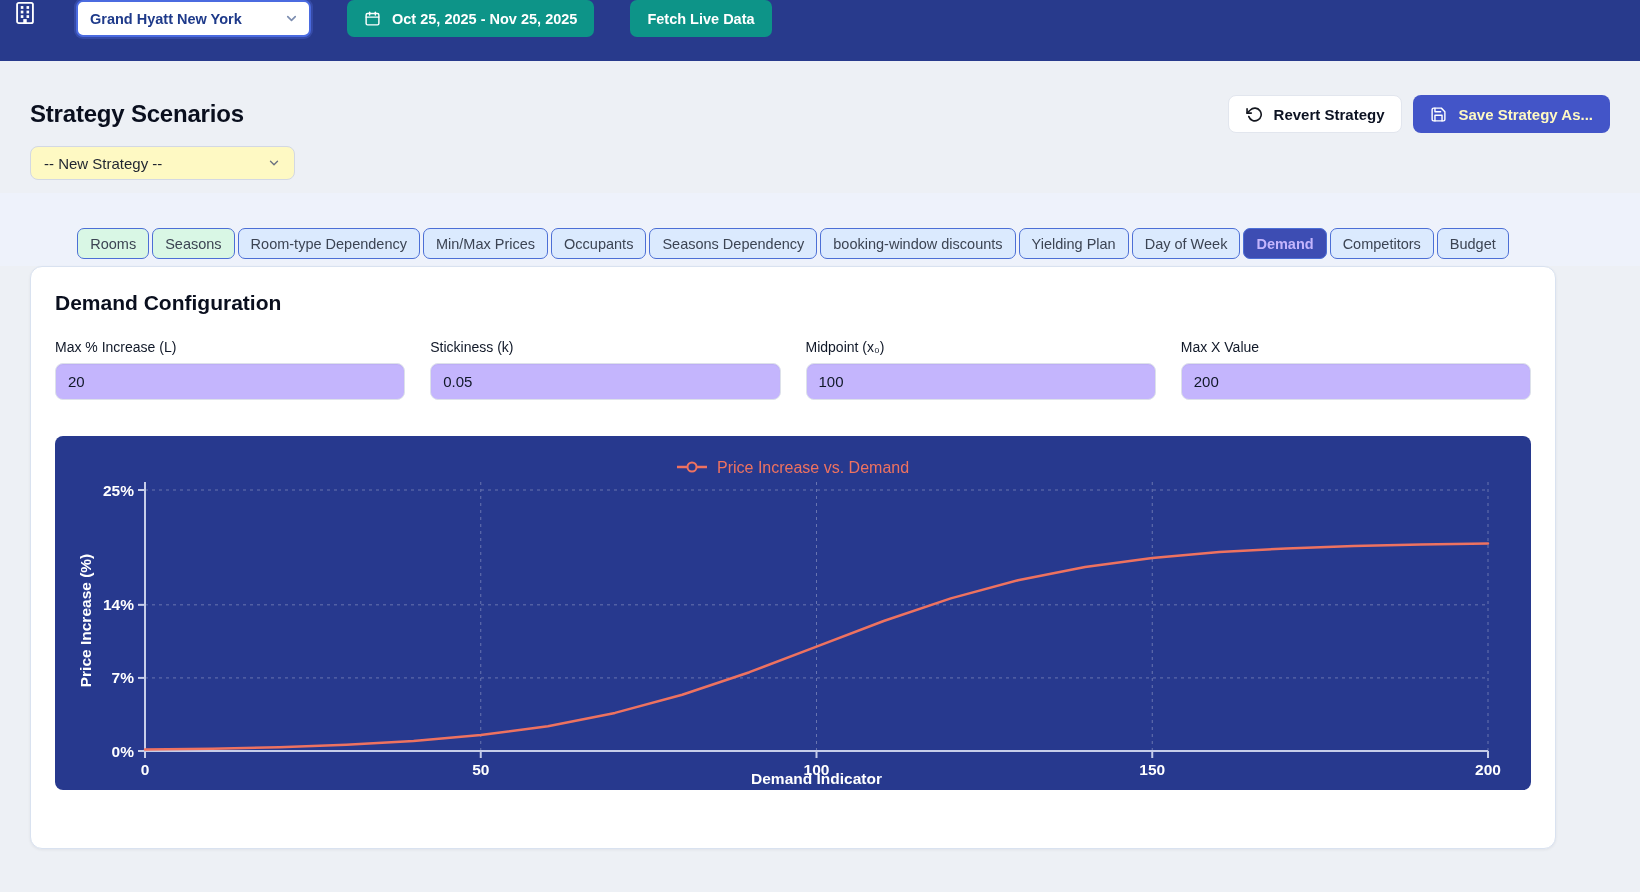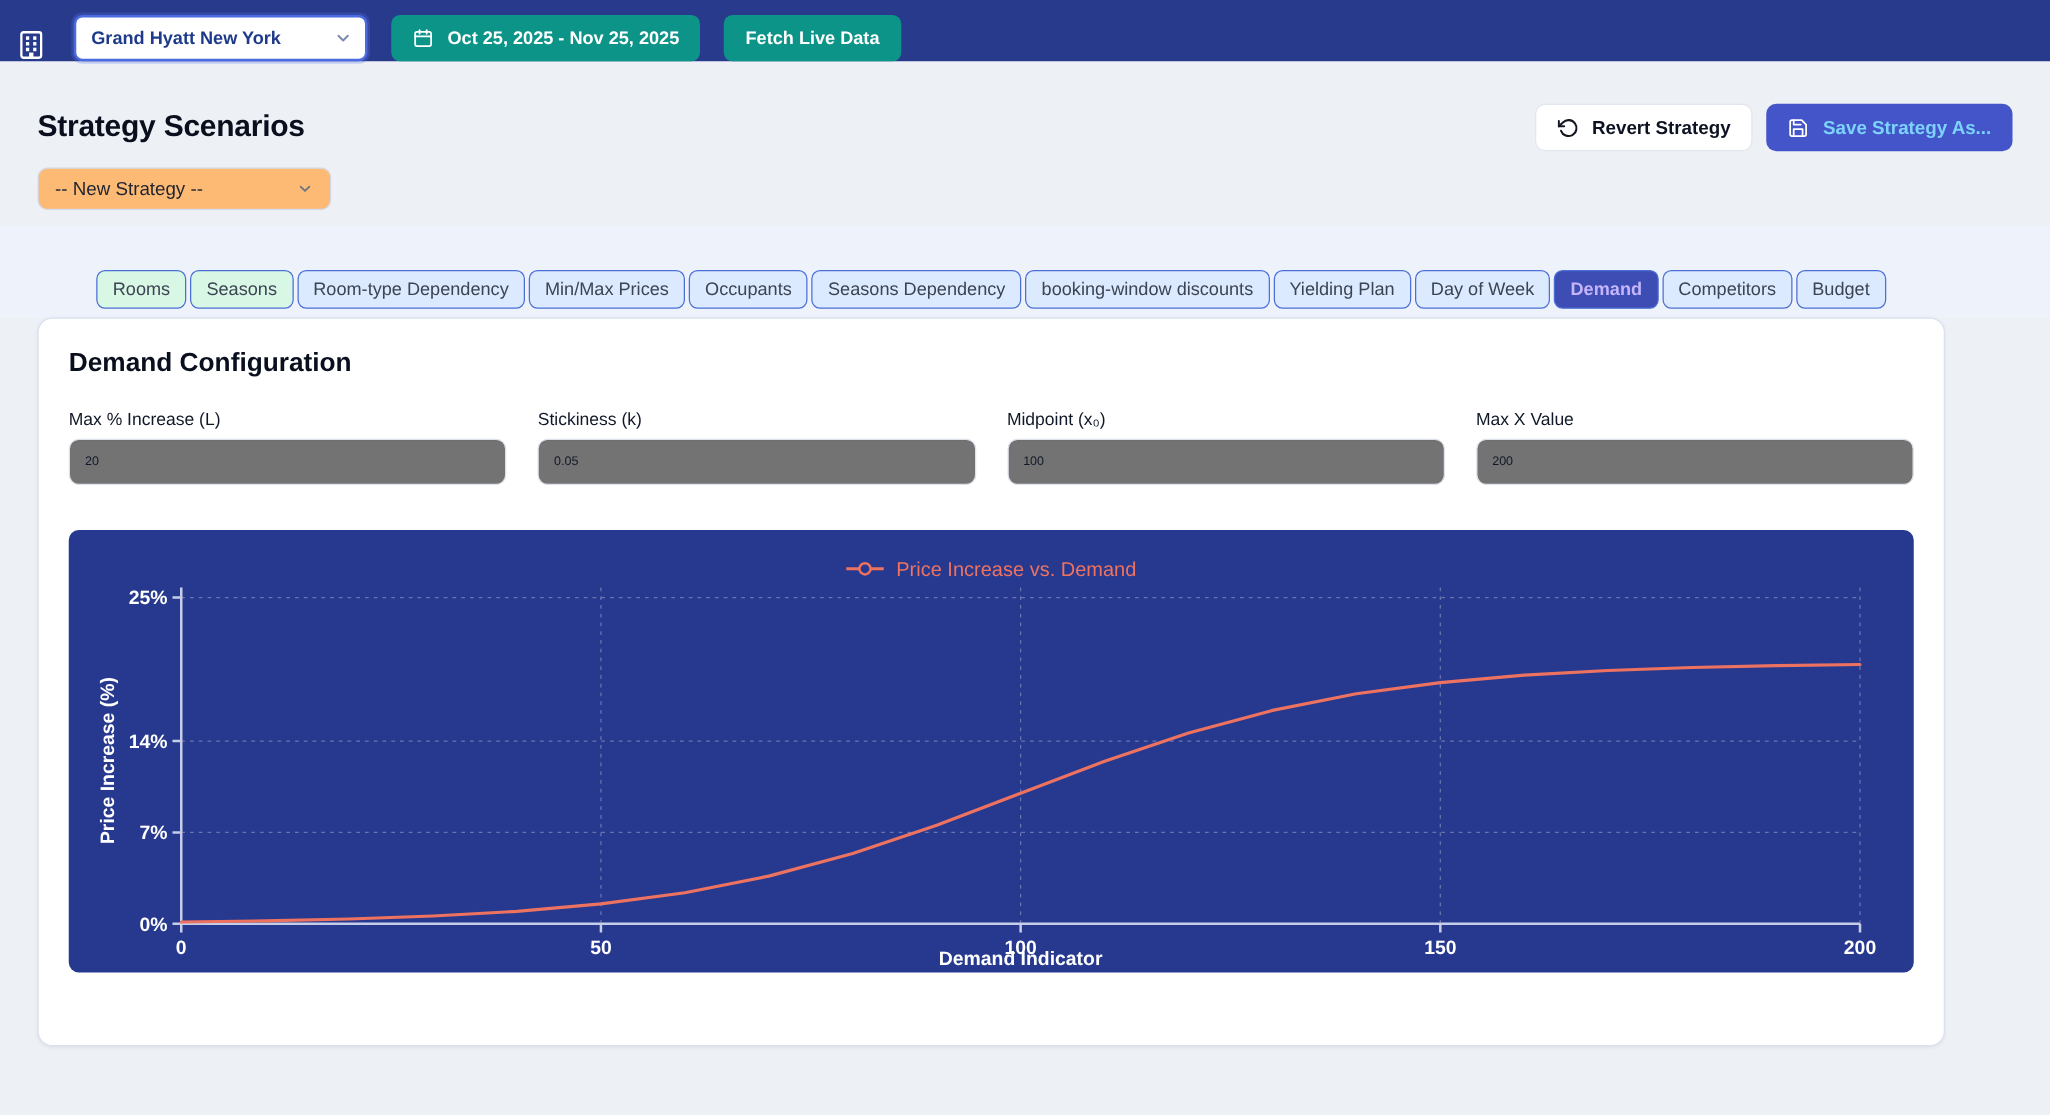--- a/index.html
+++ b/index.html
@@ -7,23 +7,23 @@
   body {
     background: #edf0f5;
     font-family: "Liberation Sans", "DejaVu Sans", sans-serif;
     color: #0b1020;
     overflow: hidden;
   }
   svg { display: block; }
 
   
   .navbar {
-    height: 49px; background: #283a8c;
-    display: flex; align-items: flex-end;
-    padding: 0 12px; gap: 19px;
+    height: 61px; background: #283a8c;
+    display: flex; align-items: flex-start;
+    padding: 0 12px; gap: 36px;
   }
   .navbar .brand-icon { flex: 0 0 auto; margin-right: 2px; }
   .hotel-select {
     width: 235px; height: 37px; background: #fff;
     border: 2px solid #4b6be0; border-radius: 7px;
     box-shadow: 0 0 0 2px rgba(90,120,235,.28);
     display: flex; align-items: center; justify-content: space-between;
     padding: 0 10px 0 12px; cursor: pointer;
   }
   .hotel-select .val { color: #1e3a8a; font-weight: 700; font-size: 14.5px; }
@@ -39,26 +39,26 @@
   .header-row { margin-top: 34px; display: flex; align-items: center; justify-content: space-between; }
   .page-title { font-size: 24px; font-weight: 700; letter-spacing: -0.2px; color: #0a0f1e; }
   .header-actions { display: flex; gap: 11px; justify-content: flex-end; }
   .btn-revert {
     background: #fff; border: 1px solid #e2e6ee; border-radius: 8px;
     height: 38px; padding: 0 17px; font-size: 15px; font-weight: 600; color: #0c1222;
     display: flex; align-items: center; gap: 11px; cursor: pointer; font-family: inherit;
   }
   .btn-save {
     background: #4355c8; border: none; border-radius: 8px;
-    height: 38px; padding: 0 17px; font-size: 15px; font-weight: 600; color: #7dd3fc;
+    height: 38px; padding: 0 17px; font-size: 15px; font-weight: 600; color: #fef9c3;
     display: flex; align-items: center; gap: 11px; cursor: pointer; font-family: inherit;
   }
   .strategy-select {
-    margin-top: 13px; width: 235px; height: 34px;
-    background: #fdba74; border: 1px solid #d3d8e3; border-radius: 8px;
+    margin-top: 13px; width: 265px; height: 34px;
+    background: #fef9c3; border: 1px solid #d3d8e3; border-radius: 8px;
     display: flex; align-items: center; justify-content: space-between;
     padding: 0 13px; font-size: 15px; color: #1f2430; cursor: pointer;
   }
 
   
   .tabs-strip { margin-top: 13px; background: #eef2fb; padding: 8px 0 7px; }
   .tabs-inner { width: 1526px; margin-left: 30px; margin-top: 27px; }
   .tabs-row { display: flex; justify-content: center; }
   .tabs-row + .tabs-row { margin-top: 7px; }
   .tab {
@@ -74,22 +74,22 @@
   .card {
     margin: 0 84px 0 30px; width: 1526px;
     background: #fff; border: 1px solid #d9e2f0; border-radius: 12px;
     box-shadow: 0 1px 3px rgba(16,24,40,.06);
     padding: 24px 24px 58px;
   }
   .card-title { font-size: 21px; font-weight: 700; color: #0a0f1e; margin-bottom: 24px; }
   .fields-grid { display: grid; grid-template-columns: repeat(4, 1fr); gap: 25px; }
   .field-label { display: block; font-size: 14px; font-weight: 500; color: #101828; margin-bottom: 8px; }
   .field-input {
-    width: 100%; height: 37px; background: #737373; border: 1px solid #dde1ea;
-    border-radius: 8px; padding: 0 12px; font-size: 10px; color: #101828;
+    width: 100%; height: 37px; background: #c4b5fd; border: 1px solid #dde1ea;
+    border-radius: 8px; padding: 0 12px; font-size: 15px; color: #101828;
     font-family: inherit; box-shadow: inset 0 1px 1px rgba(16,24,40,.04);
   }
 
   
   .chart-panel {
     margin-top: 36px; width: 1476px; height: 354px;
     background: #27398e; border-radius: 8px; position: relative; overflow: hidden;
   }
   .chart-panel svg { font-family: "Liberation Sans", "DejaVu Sans", sans-serif; }
 </style>

